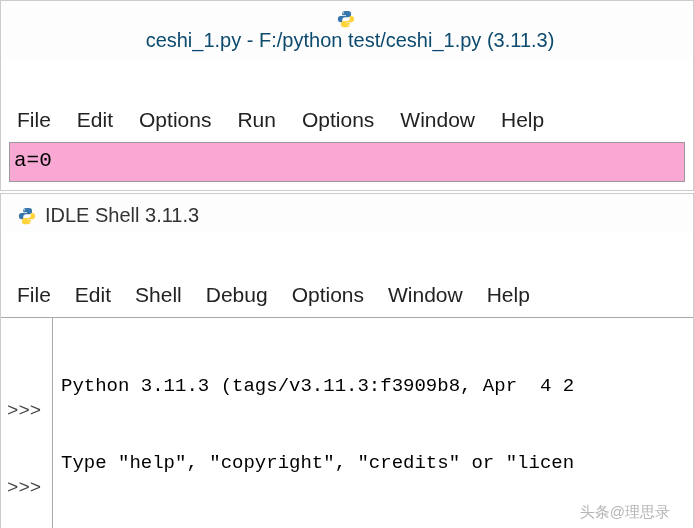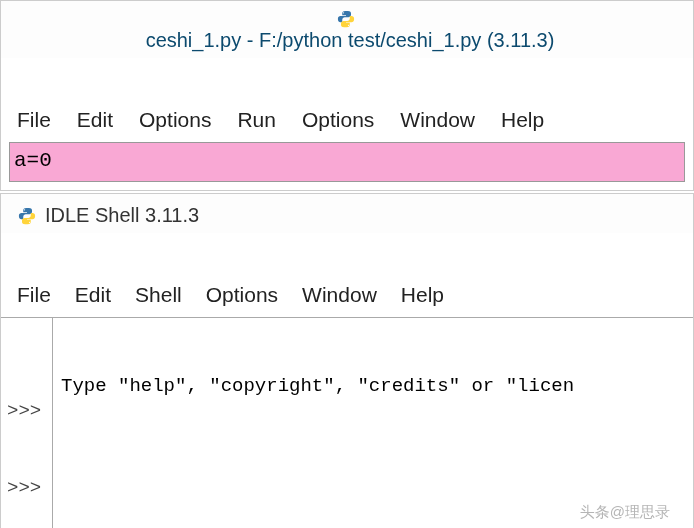--- a/index.html
+++ b/index.html
@@ -134,35 +134,37 @@
       <path fill="#ffd43b" d="M17 29c4 0 5-2 5-4v-3h-6v-1h9c2 0 4-1 4-5s-2-5-4-5h-3v4c0 2-2 4-4 4h-6c-2 0-4 2-4 4v2c0 2 1 4 5 4h4z"></path>
       <circle cx="12" cy="6" r="1" fill="#fff"></circle>
       <circle cx="20" cy="26" r="1" fill="#fff"></circle>
     </svg>
     <span>IDLE Shell 3.11.3</span>
   </div>
   <div class="shell-menu-bar">
     <span class="menu-item">File</span>
     <span class="menu-item">Edit</span>
     <span class="menu-item">Shell</span>
+    <span class="menu-item">Debug</span>
     <span class="menu-item">Options</span>
     <span class="menu-item">Window</span>
     <span class="menu-item">Help</span>
   </div>
   <div class="shell-body">
     <div class="prompt-col">
       <div class="prompt-row"></div>
       <div class="prompt-row"></div>
       <div class="prompt-row"></div>
       <div class="prompt-row">&gt;&gt;&gt;</div>
       <div class="prompt-row"></div>
       <div class="prompt-row"></div>
       <div class="prompt-row">&gt;&gt;&gt;</div>
     </div>
     <div class="output-col">
+      <div class="out-line">Python 3.11.3 (tags/v3.11.3:f3909b8, Apr  4 2</div>
       <div class="out-line">Type "help", "copyright", "credits" or "licen</div>
       <div class="out-line"></div>
       
       
       
     </div>
   </div>
 </div>
 
 <div class="watermark">头条@理思录</div>

